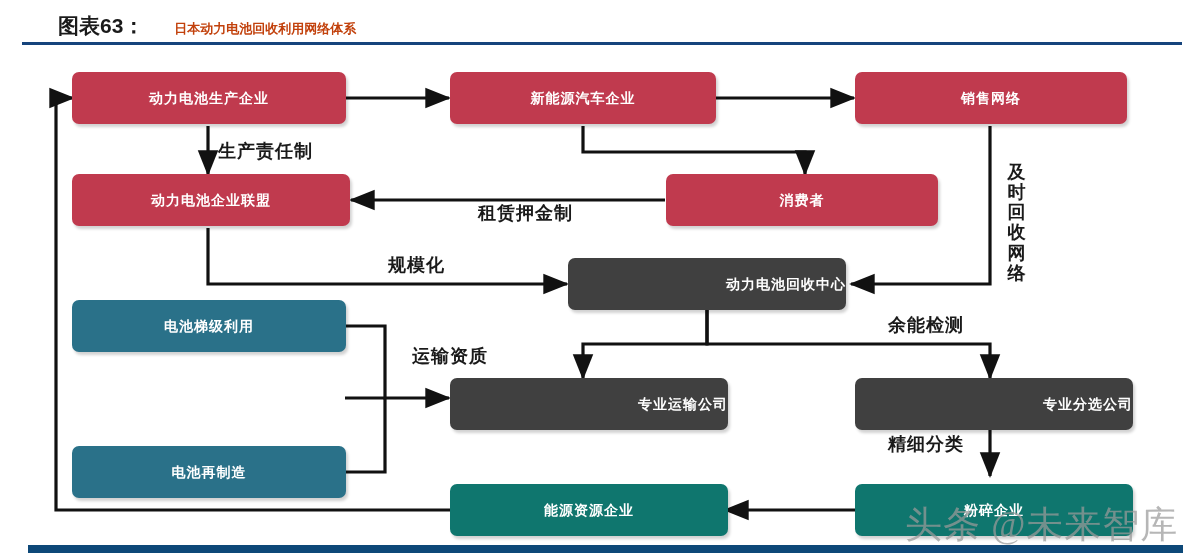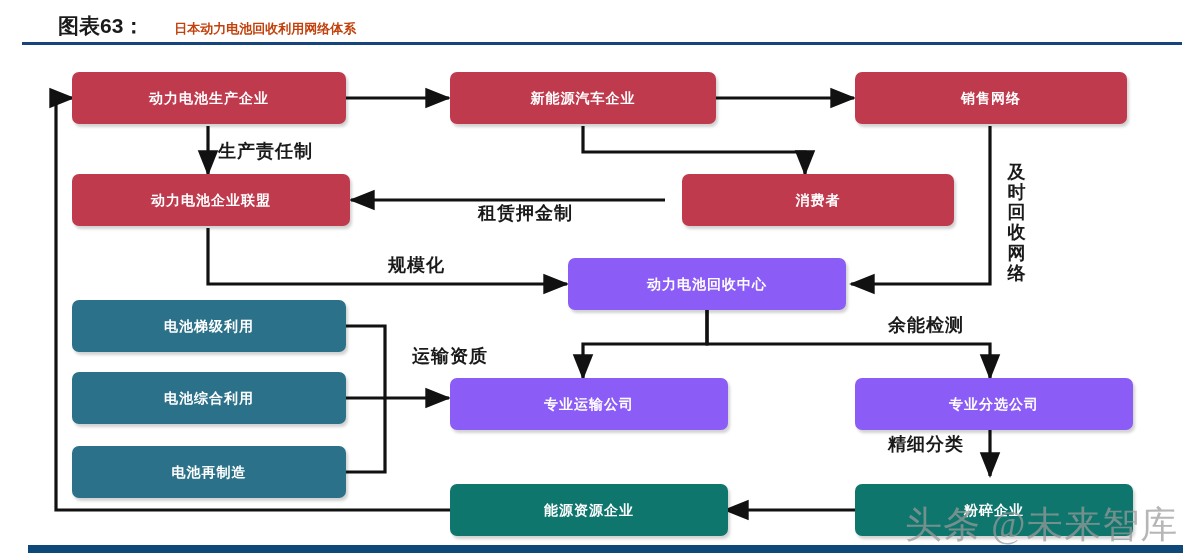--- a/index.html
+++ b/index.html
@@ -46,21 +46,21 @@
     color:#ffffff;font-weight:bold;
     font-size:14px;
     letter-spacing:1px;
     box-shadow:2px 3px 3px rgba(0,0,0,0.18);
     box-sizing:border-box;
     text-align:center;
     line-height:1;
   }
   .node.red{background:#c03a4e;}
   .node.teal{background:#2a7189;}
-  .node.slate{background:#8b5cf6;}
+  .node.slate{background:#404040;justify-content:flex-end;}
   .node.orange{background:#0f766e;}
 
   
   .elabel{
     position:absolute;
     font-size:18px;font-weight:bold;color:#1a1a1a;
     white-space:nowrap;letter-spacing:1px;
     line-height:1.05;
   }
   .elabel.vert{white-space:normal;width:26px;text-align:center;line-height:1.12;}
@@ -139,35 +139,32 @@
     </div>
 
     <div class="node red" style="left:855px;top:20px;width:272px;height:52px;">
       <span>销售网络</span>
     </div>
 
     <div class="node red" style="left:72px;top:122px;width:278px;height:52px;">
       <span>动力电池企业联盟</span>
     </div>
 
-    <div class="node red" style="left:666px;top:122px;width:272px;height:52px;margin-left:16px;">
+    <div class="node red" style="left:666px;top:122px;width:272px;height:52px;">
       <span>消费者</span>
     </div>
 
     <div class="node slate" style="left:568px;top:206px;width:278px;height:52px;">
       <span>动力电池回收中心</span>
     </div>
 
     <div class="node teal" style="left:72px;top:248px;width:274px;height:52px;">
       <span>电池梯级利用</span>
     </div>
 
-    <div class="node teal" style="left:72px;top:320px;width:274px;height:52px;">
-      <span>电池综合利用</span>
-    </div>
 
     <div class="node teal" style="left:72px;top:394px;width:274px;height:52px;">
       <span>电池再制造</span>
     </div>
 
     <div class="node slate" style="left:450px;top:326px;width:278px;height:52px;">
       <span>专业运输公司</span>
     </div>
 
     <div class="node slate" style="left:855px;top:326px;width:278px;height:52px;">

